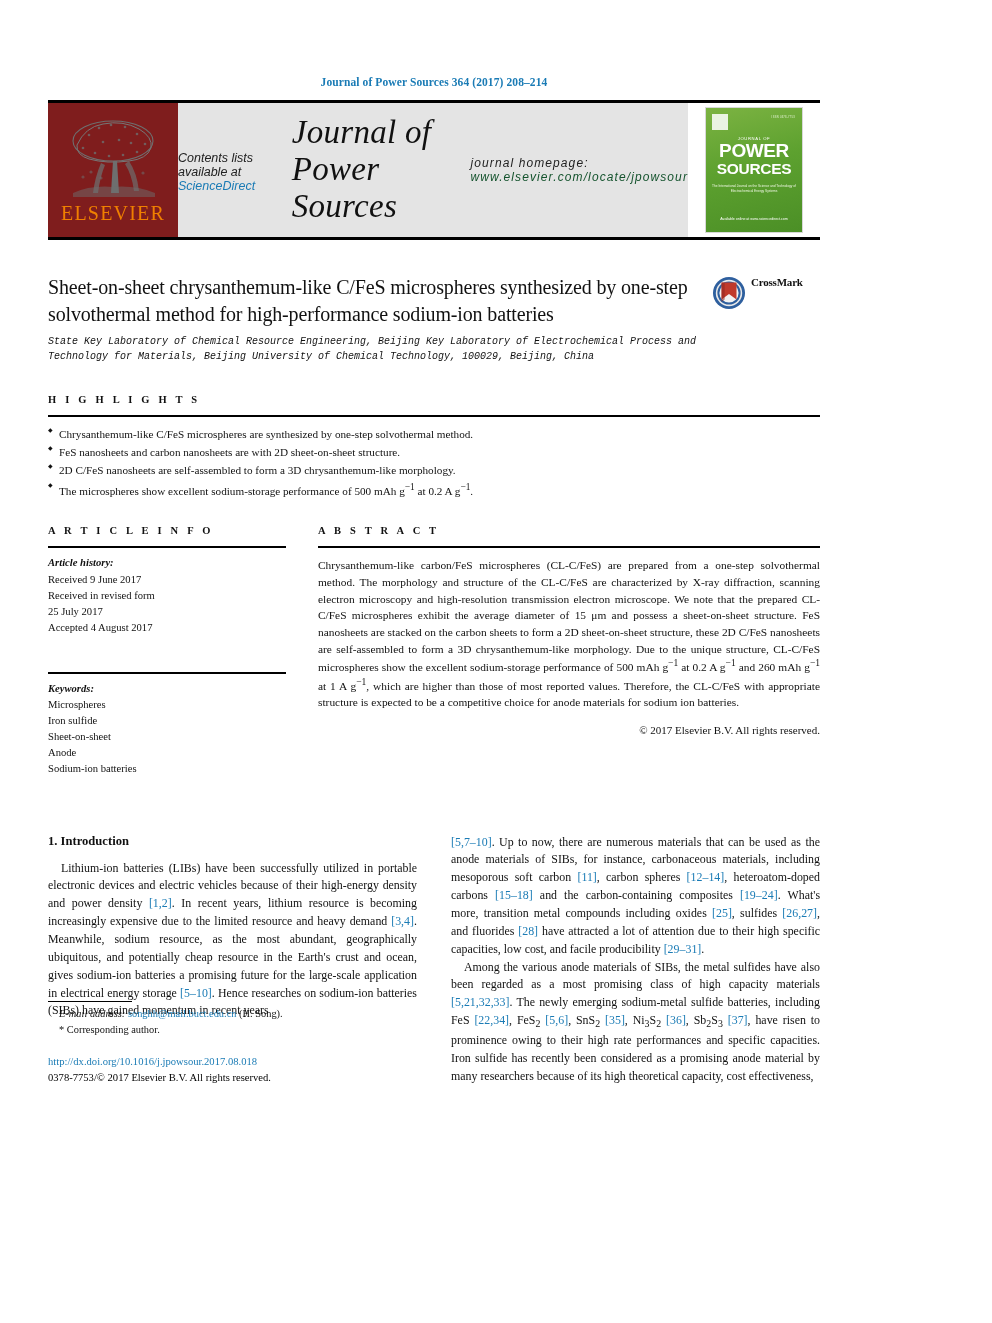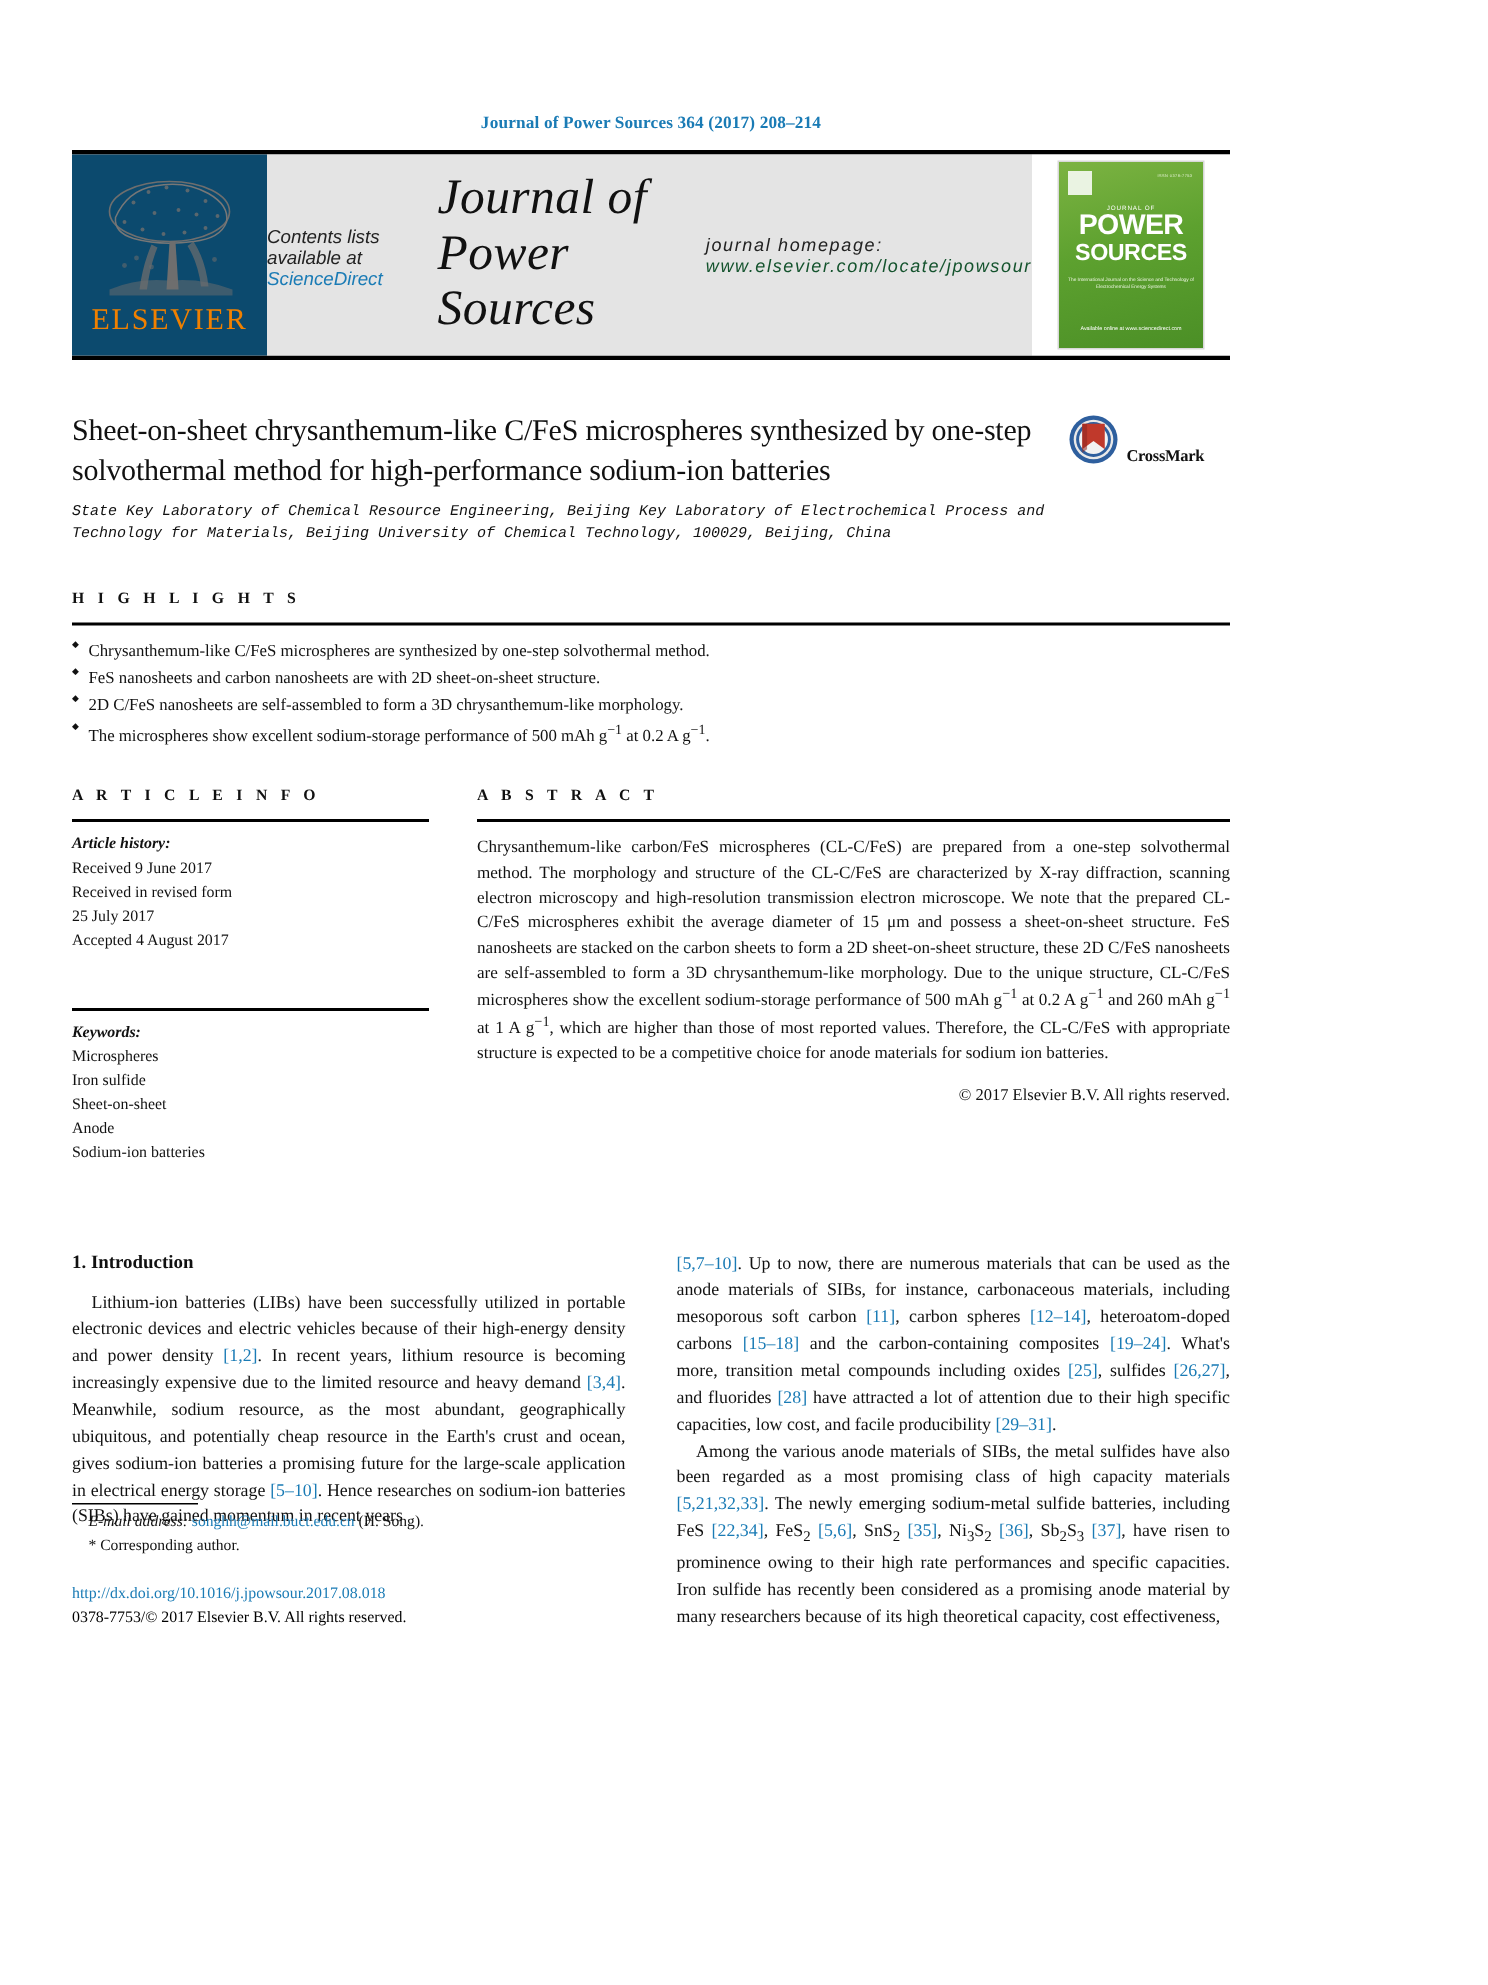--- a/index.html
+++ b/index.html
@@ -46,21 +46,21 @@
     display: flex;
     align-items: stretch;
   }
   .masthead-left {
     width: 130px;
     flex: 0 0 130px;
     display: flex;
     flex-direction: column;
     align-items: center;
     justify-content: center;
-    background: #0c4a6e;
+    background: #7f1d1d;
   }
   .elsevier-tree {
     width: 92px;
     height: 86px;
     display: block;
   }
   .elsevier-word {
     color: #f08000;
     font-family: "Liberation Serif", serif;
     font-size: 20px;
@@ -166,21 +166,21 @@
     color: #111;
     margin: 0;
     font-weight: normal;
     letter-spacing: -.15px;
   }
   .crossmark {
     position: absolute;
     right: 0; top: 2px;
     width: 108px;
     display: flex;
-    align-items: flex-end;
+    align-items: flex-start;
     gap: 5px;
   }
   .crossmark-badge { width: 34px; height: 34px; flex: 0 0 34px; }
   .crossmark-text {
     font-family: "Liberation Serif", serif;
     font-weight: bold;
     font-size: 11px;
     color: #111;
     letter-spacing: -.2px;
   }

